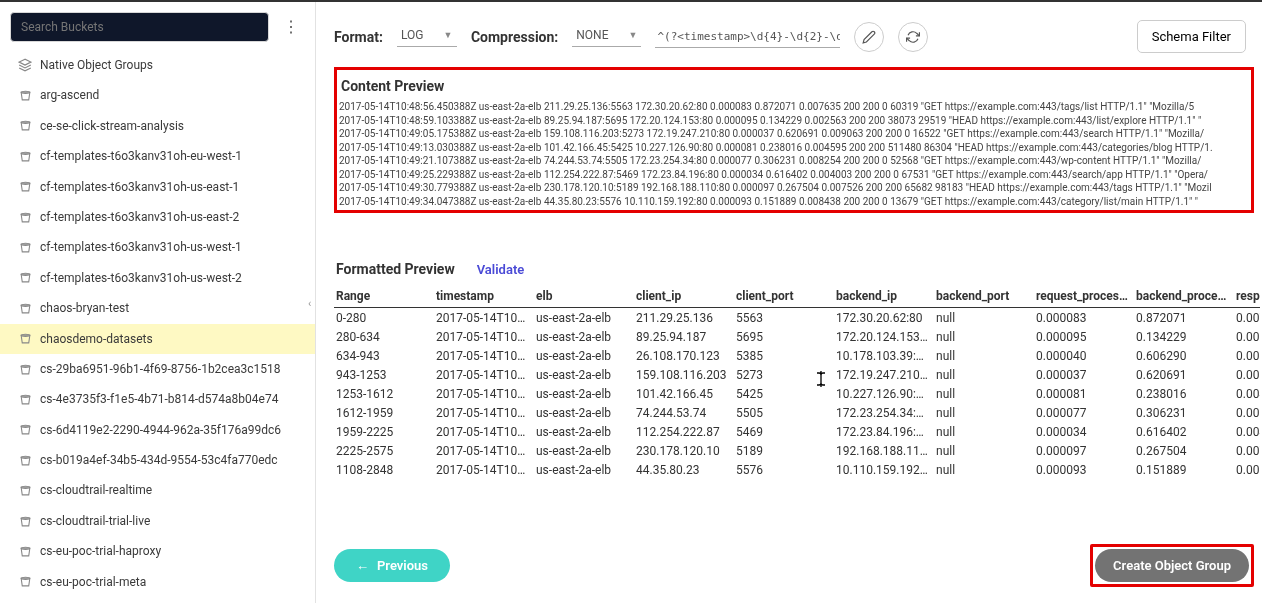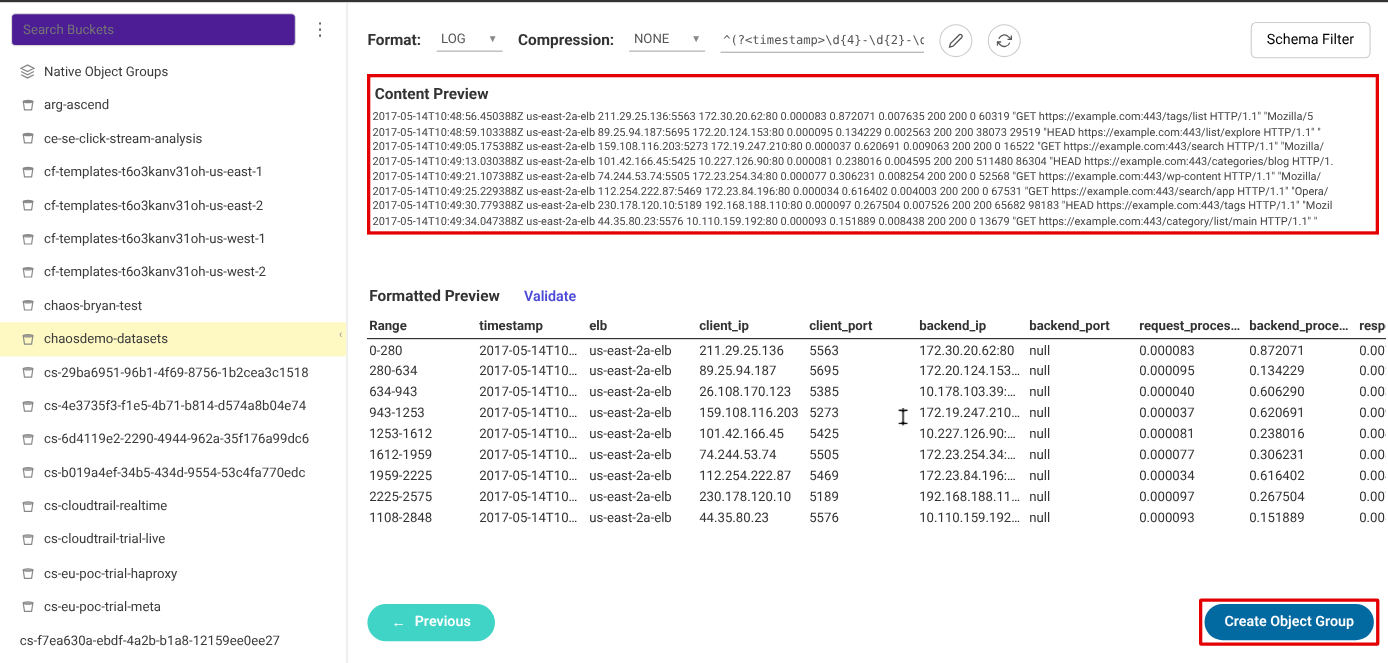--- a/index.html
+++ b/index.html
@@ -1,20 +1,20 @@
 <!DOCTYPE html>
 <html><head>
 <meta charset="utf-8">
 <style>
 * { margin:0; padding:0; box-sizing:border-box; font-family:-apple-system,BlinkMacSystemFont,"Segoe UI",Roboto,sans-serif; }
 body { background:#fff; width:1262px; height:603px; overflow:hidden; position:relative; border-top:2px solid #333; }
 .layout { display:flex; height:601px; }
 .sidebar { width:316px; border-right:1px solid #e2e2e2; display:flex; flex-direction:column; position:relative; }
 .search-wrap { padding:10px 10px 8px; display:flex; align-items:center; gap:8px; }
-.search-box { flex:1; border:1px solid #d8d8d8; border-radius:4px; padding:7px 10px; font-size:12px; color:#888; background:#4c1d95; }
+.search-box { flex:1; border:1px solid #d8d8d8; border-radius:4px; padding:7px 10px; font-size:12px; color:#888; background:#0f172a; }
 .more-icon { width:28px; text-align:center; color:#555; cursor:pointer; font-size:16px; line-height:1; }
 .tree { overflow-y:auto; flex:1; }
 .tree-row { display:flex; align-items:center; gap:8px; padding:5px 12px 5px 18px; font-size:12px; color:#3a3a3a; cursor:pointer; line-height:1.7; }
 .tree-row.selected { background:#fef9c3; }
 .tree-row .icon { width:14px; height:14px; display:inline-flex; align-items:center; justify-content:center; }
 .tree-row.group .icon svg { stroke:#888; fill:none; }
 .tree-row.bucket .icon svg { stroke:#888; fill:none; }
 .collapse-handle { position:absolute; right:-7px; top:295px; width:14px; height:14px; cursor:pointer; color:#999; font-size:11px; }
 .main { flex:1; display:flex; flex-direction:column; padding:0 2px 0 18px; position:relative; overflow:hidden; }
 .toolbar { display:flex; align-items:center; gap:14px; padding:18px 14px 14px 0; }
@@ -31,21 +31,21 @@
 .preview-text div { overflow:hidden; }
 .formatted-head { display:flex; align-items:center; gap:22px; margin:48px 0 8px 2px;text-align:right; }
 .validate-link { color:#4a4ad6; font-size:13px; font-weight:600; cursor:pointer; }
 table { border-collapse:collapse; width:100%; font-size:12px; color:#333; table-layout:fixed; }
 th { text-align:left; font-weight:700; padding:4px 6px 4px 2px; border-bottom:1px solid #333; white-space:nowrap; overflow:hidden; text-overflow:ellipsis; }
 td { text-align:left; padding:2.5px 6px 2.5px 2px; white-space:nowrap; overflow:hidden; text-overflow:ellipsis; }
 .cursor-overlay { position:absolute; left:499px; top:369px; width:12px; height:16px; pointer-events:none; z-index:50; }
 .footer { display:flex; justify-content:space-between; align-items:center; padding:12px 6px 16px 0; }
 .prev-btn { background:#3fd4c6; color:#fff; border:none; border-radius:20px; padding:9px 22px; font-size:13px; font-weight:600; display:flex; align-items:center; gap:8px; cursor:pointer; }
 .create-wrap { border:3px solid #e40000; padding:2px; border-radius:2px; }
-.create-btn { background:#0369a1; color:#fff; border:none; border-radius:20px; padding:9px 18px; font-size:13px; font-weight:600; cursor:pointer; }
+.create-btn { background:#737373; color:#fff; border:none; border-radius:20px; padding:9px 18px; font-size:13px; font-weight:600; cursor:pointer; }
 </style>
 </head>
 <body>
 
 <div class="layout">
   <div class="sidebar">
     <div class="search-wrap">
       <input class="search-box" placeholder="Search Buckets" style="">
       <div class="more-icon">⋮</div>
     </div>
@@ -79,20 +79,29 @@
             </span>
             <span>ce-se-click-stream-analysis</span>
           </div>
           <div class="tree-row bucket">
             <span class="icon">
               <svg width="13" height="13" viewBox="0 0 24 24" stroke-width="2">
                 <path d="M4 6h16l-2 14H6L4 6z"></path>
                 <ellipse cx="12" cy="6" rx="8" ry="2"></ellipse>
               </svg>
             </span>
+            <span>cf-templates-t6o3kanv31oh-eu-west-1</span>
+          </div>
+          <div class="tree-row bucket">
+            <span class="icon">
+              <svg width="13" height="13" viewBox="0 0 24 24" stroke-width="2">
+                <path d="M4 6h16l-2 14H6L4 6z"></path>
+                <ellipse cx="12" cy="6" rx="8" ry="2"></ellipse>
+              </svg>
+            </span>
             <span>cf-templates-t6o3kanv31oh-us-east-1</span>
           </div>
           <div class="tree-row bucket">
             <span class="icon">
               <svg width="13" height="13" viewBox="0 0 24 24" stroke-width="2">
                 <path d="M4 6h16l-2 14H6L4 6z"></path>
                 <ellipse cx="12" cy="6" rx="8" ry="2"></ellipse>
               </svg>
             </span>
             <span>cf-templates-t6o3kanv31oh-us-east-2</span>

